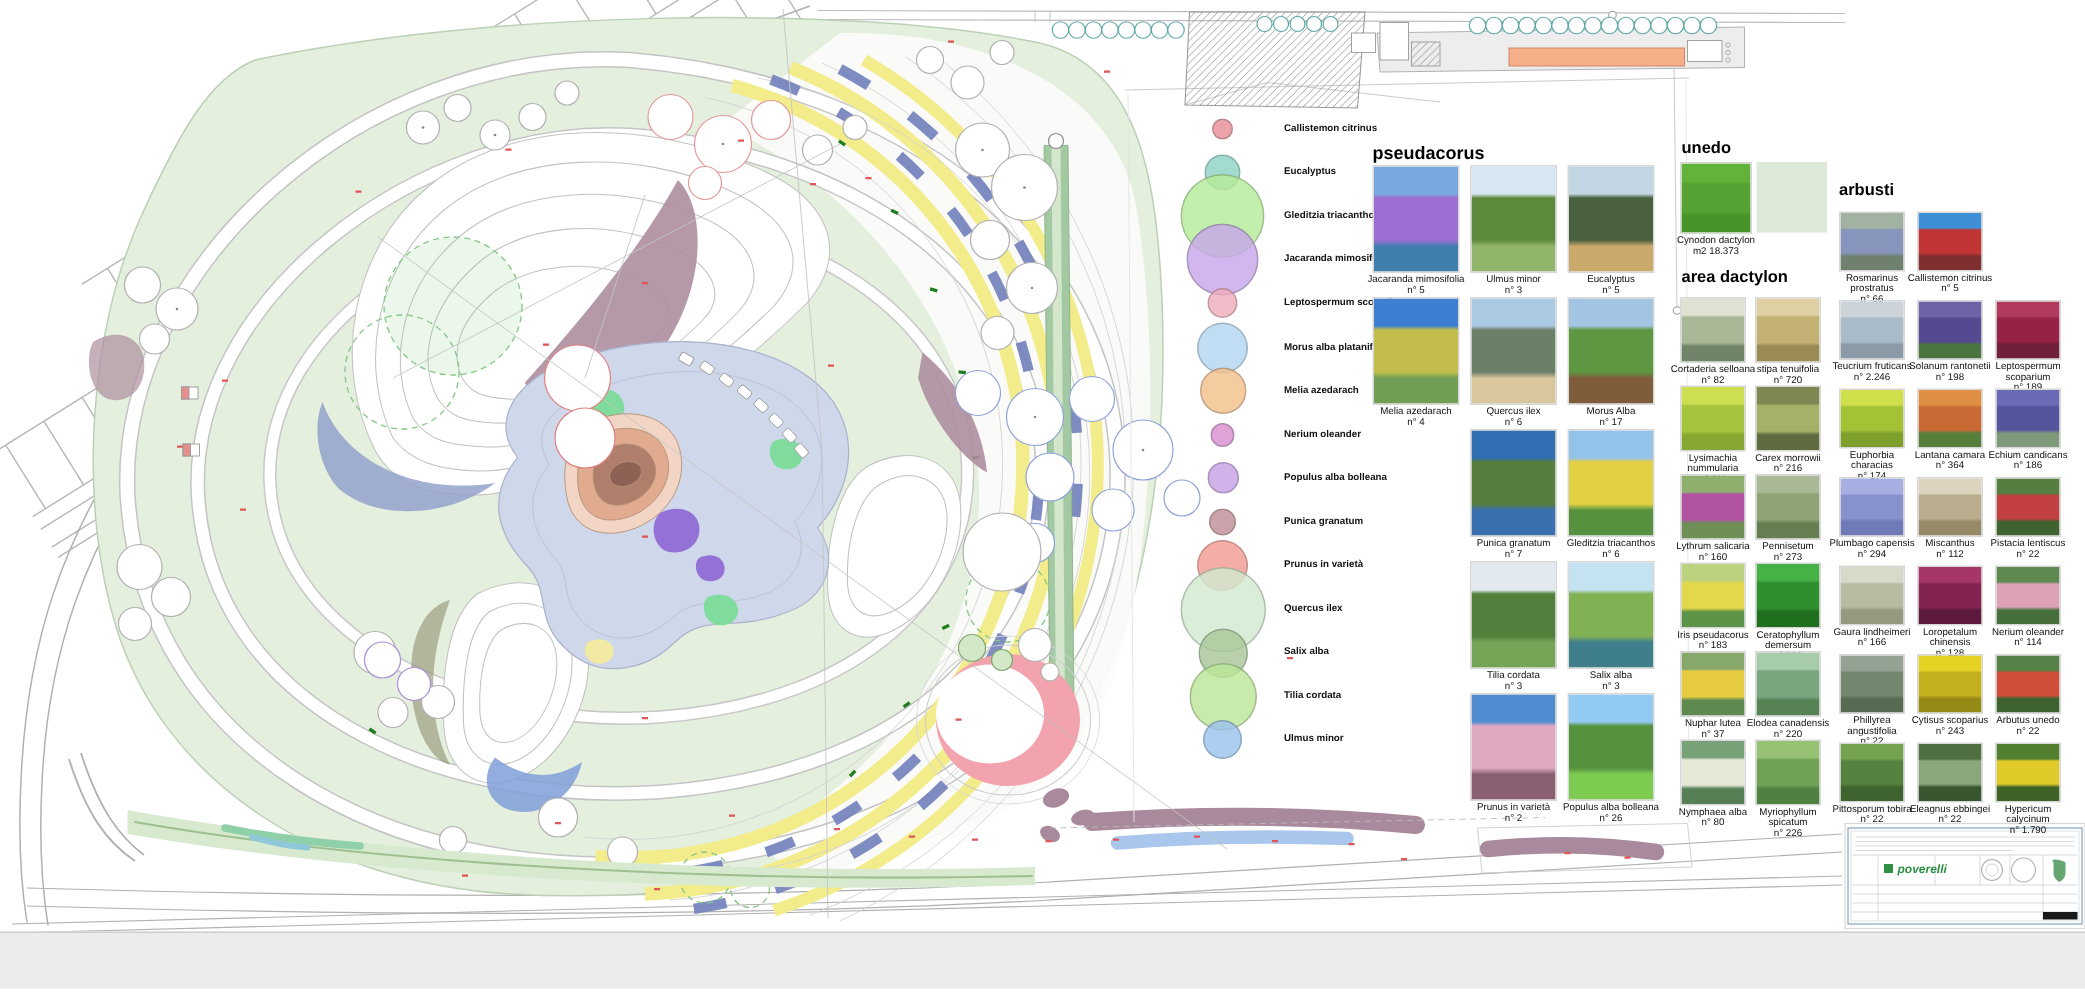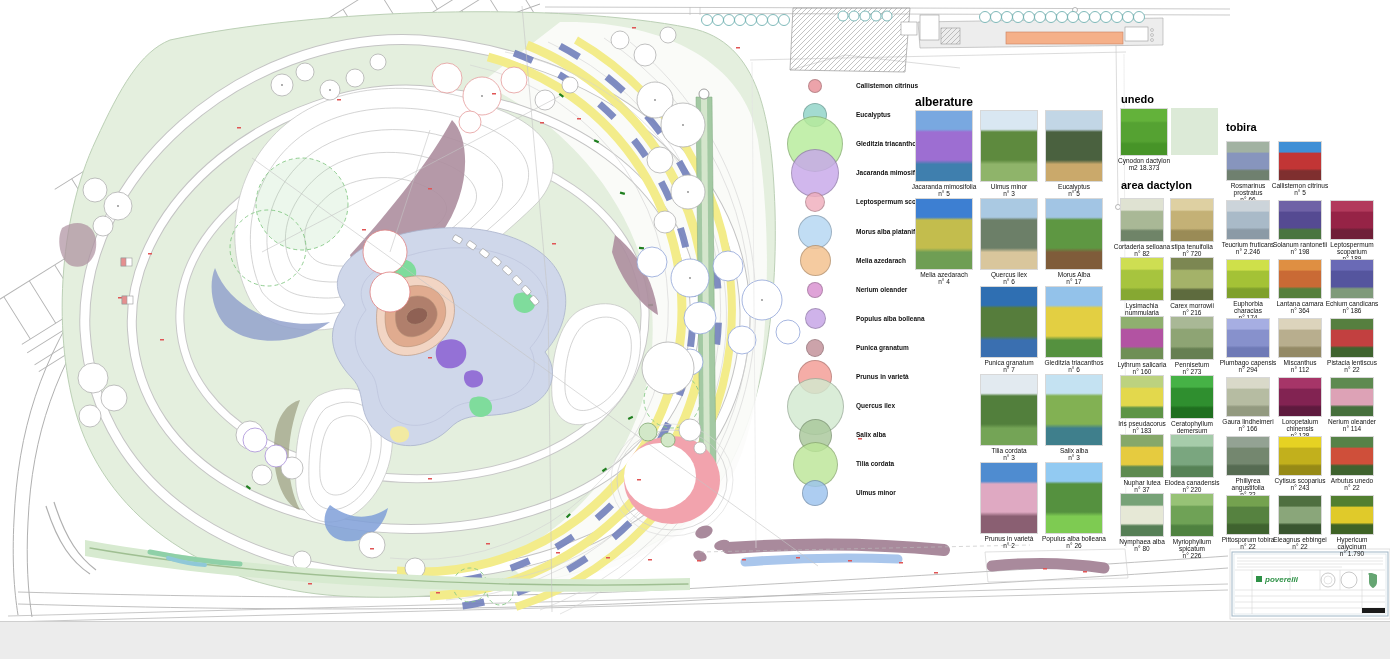--- a/index.html
+++ b/index.html
@@ -386,24 +386,24 @@
     <rect x="24" y="24" width="6" height="6" fill="#2e9146"></rect>
     <text class="logo" x="33" y="30" font-size="8" font-weight="bold" font-style="italic" fill="#2e9146" font-family="Liberation Sans, sans-serif">poverelli</text>
     <circle cx="96" cy="28" r="7" fill="none" stroke="#b0b0b0" stroke-width="0.7"></circle>
     <circle cx="96" cy="28" r="4" fill="none" stroke="#c8c8c8" stroke-width="0.5"></circle>
     <circle cx="117" cy="28" r="8" fill="none" stroke="#b0b0b0" stroke-width="0.7"></circle>
     <path d="M138,21 C142,21 145,23 145,23 L145,30 C145,34 141,36 141,36 C141,36 137,34 137,30 L137,23 C137,23 135,21 138,21 Z" fill="#3f8f4f" opacity="0.8"></path>
     <rect x="130" y="56" width="23" height="5" fill="#1a1a1a"></rect>
   </g>
 </svg>
 
-<div class="hdr" id="hdr-alberature">alberature</div>
+<div class="hdr" id="hdr-alberature">pseudacorus</div>
 <div class="hdr" id="hdr-prato">unedo</div>
 <div class="hdr" id="hdr-biolago">area dactylon</div>
-<div class="hdr" id="hdr-arbusti">tobira</div>
+<div class="hdr" id="hdr-arbusti">arbusti</div>
 
 <div id="legend-layer">
       <div class="leg-circle" style="left: 808px; top: 79px; width: 14px; height: 14px; background: rgb(232, 144, 152); opacity: 0.82; border: 1px solid rgba(0, 0, 0, 0.25);"></div>
       <div class="leg-label" style="left: 856px; top: 82px;">Callistemon citrinus</div>
       <div class="leg-circle" style="left: 803px; top: 103.1px; width: 24px; height: 24px; background: rgb(143, 212, 200); opacity: 0.82; border: 1px solid rgba(0, 0, 0, 0.25);"></div>
       <div class="leg-label" style="left: 856px; top: 111.1px;">Eucalyptus</div>
       <div class="leg-circle" style="left: 787px; top: 116.2px; width: 56px; height: 56px; background: rgb(183, 236, 154); opacity: 0.82; border: 1px solid rgba(0, 0, 0, 0.25);"></div>
       <div class="leg-label" style="left: 856px; top: 140.2px;">Gleditzia triacanthos</div>
       <div class="leg-circle" style="left: 791px; top: 149.3px; width: 48px; height: 48px; background: rgb(199, 168, 234); opacity: 0.82; border: 1px solid rgba(0, 0, 0, 0.25);"></div>
       <div class="leg-label" style="left: 856px; top: 169.3px;">Jacaranda mimosifolia</div>

